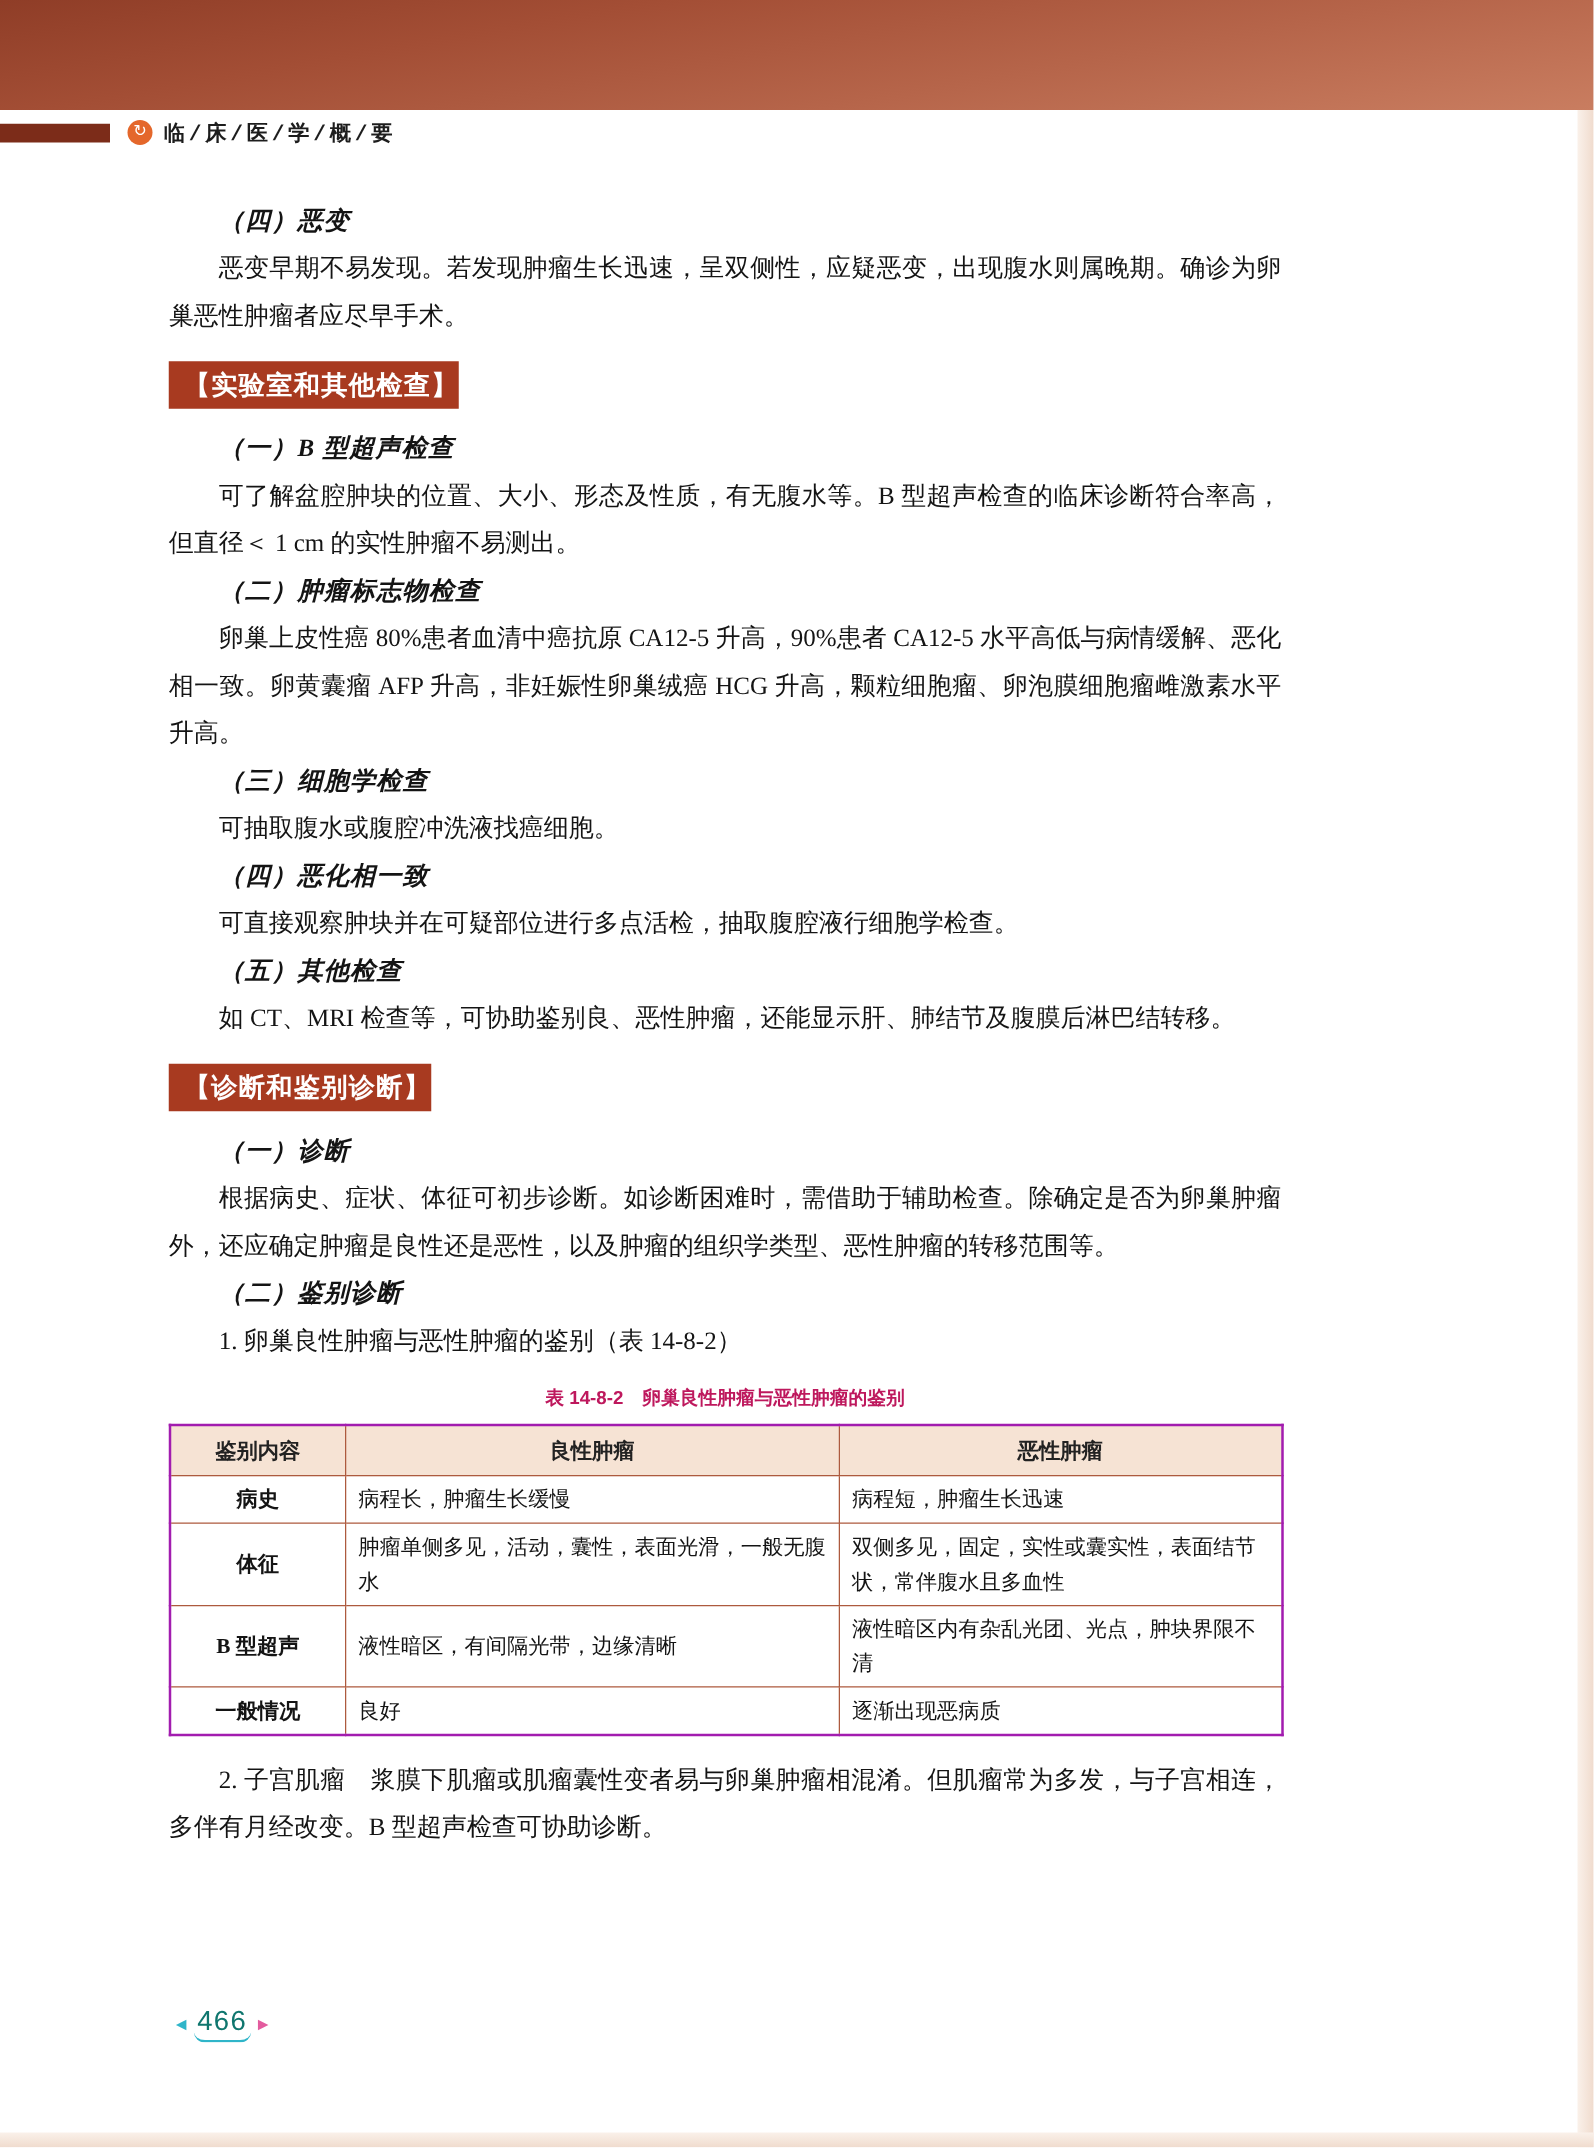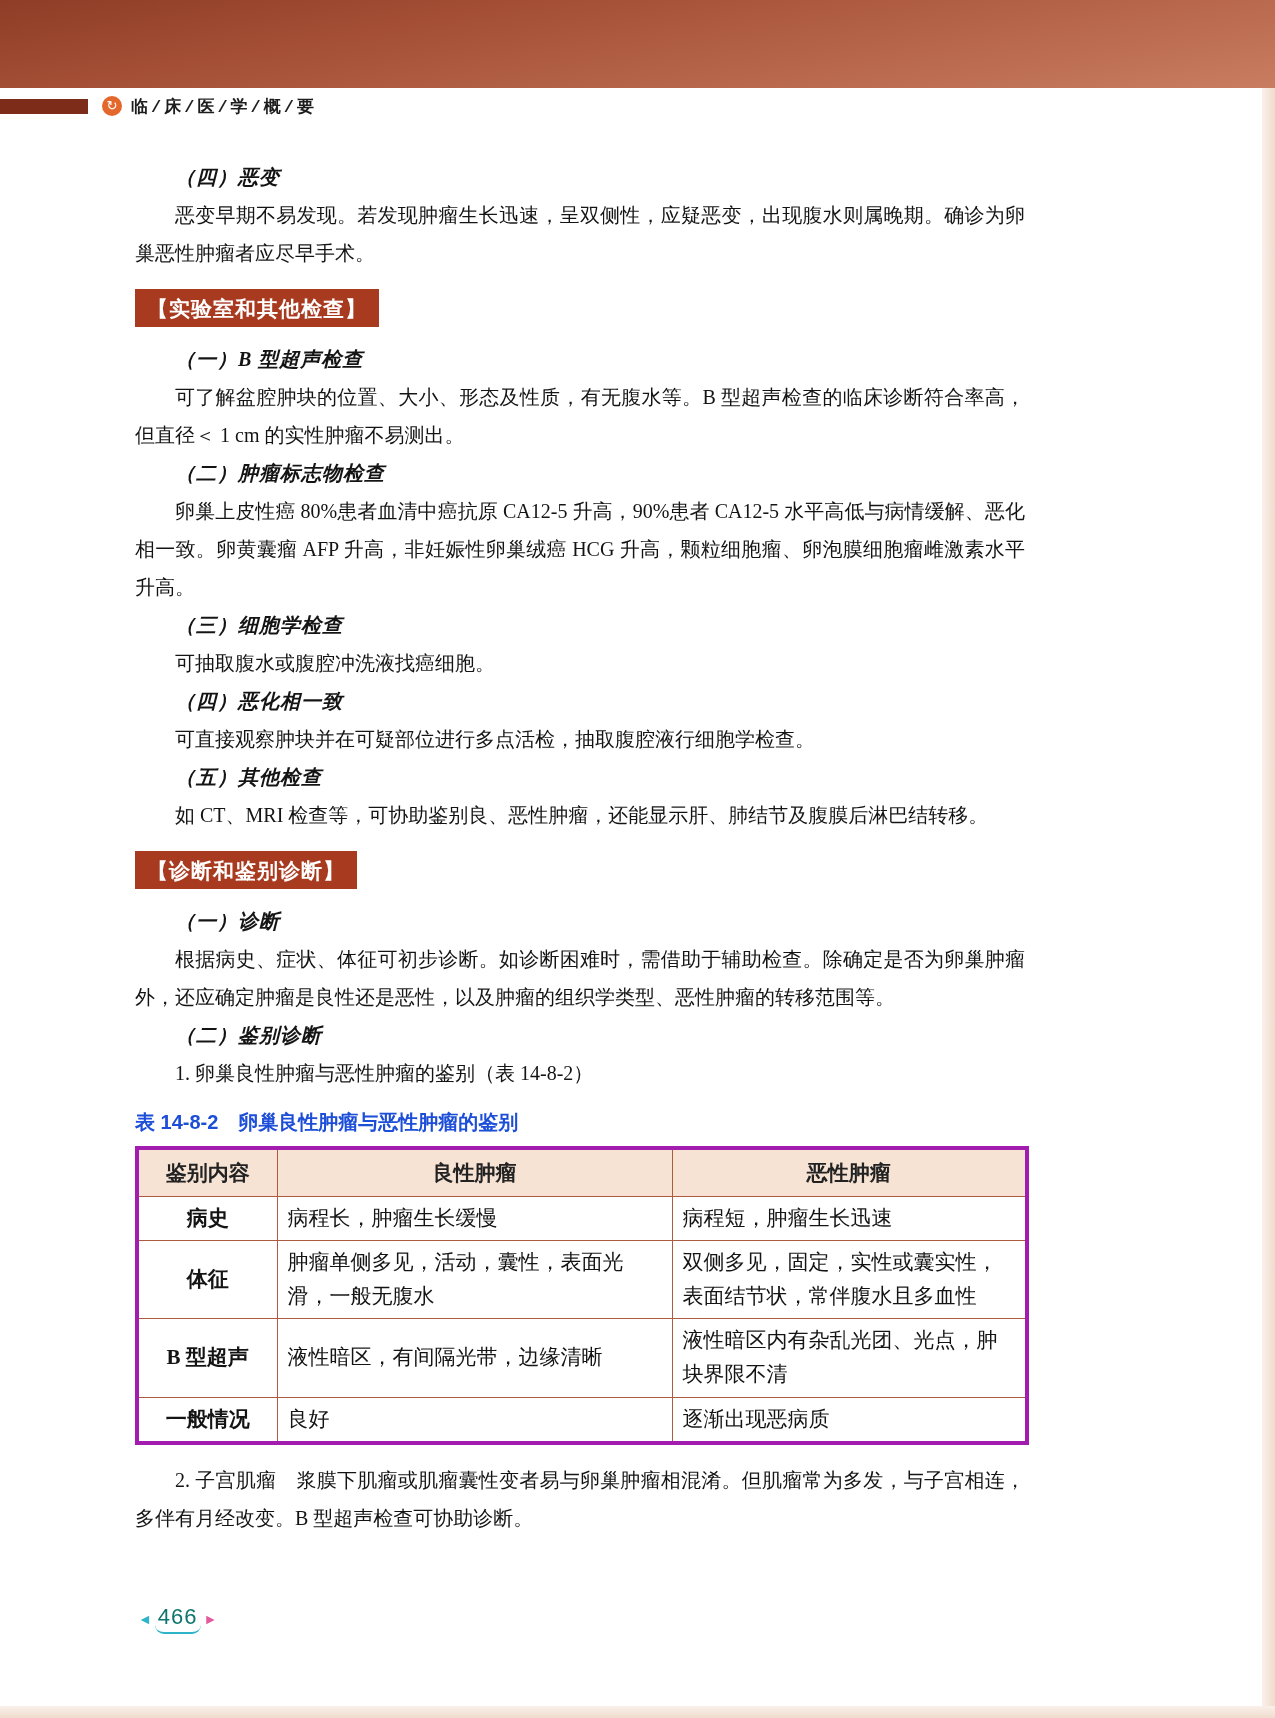--- a/index.html
+++ b/index.html
@@ -41,31 +41,31 @@
   }
   p.para   { text-indent:2em; }
   p.nodent { text-indent:0; }
   .subhead {
     font-style:italic; font-weight:bold; margin-left:2em;
     font-size:20px; line-height:38px; letter-spacing:1px;
   }
   .secbox-wrap { margin:17px 0 13px 0; line-height:0; }
   .secbox {
     display:inline-block; background:#a83a20; color:#ffffff;
-    font-weight:bold; font-size:21px; line-height:1; padding:9px 12px 8px 12px;
+    font-weight:bold; font-size:21px; line-height:1; padding:9px 0 8px 12px;
     letter-spacing:1px; font-family:"Liberation Sans","DejaVu Sans",sans-serif;
   }
   .table-caption {
-    color:#1d4ed8; font-weight:bold; font-size:20px;
+    text-align:center; color:#be185d; font-weight:bold; font-size:15px;
     line-height:1.4; margin:16px 0 10px 0;
     font-family:"Liberation Sans","DejaVu Sans",sans-serif;
   }
   table.cmp {
-    width:100%; border-collapse:collapse; font-size:21px; line-height:1.6;
-    text-align:left; border:4px solid #a21caf; table-layout:fixed;
+    width:100%; border-collapse:collapse; font-size:17px; line-height:1.6;
+    text-align:left; border:2px solid #a21caf; table-layout:fixed;
   }
   table.cmp col.c1 { width:140px; }
   table.cmp col.c2 { width:395px; }
   table.cmp col.c3 { width:355px; }
   table.cmp th, table.cmp td { border:1px solid #ad5a3e; padding:5px 10px; vertical-align:middle; }
   table.cmp thead th {
     background:#f6e3d4; text-align:center; font-weight:bold; color:#222;
     font-family:"Liberation Sans","DejaVu Sans",sans-serif; padding:6px 10px;
   }
   td.rowlabel { text-align:center;font-weight:bold; }

